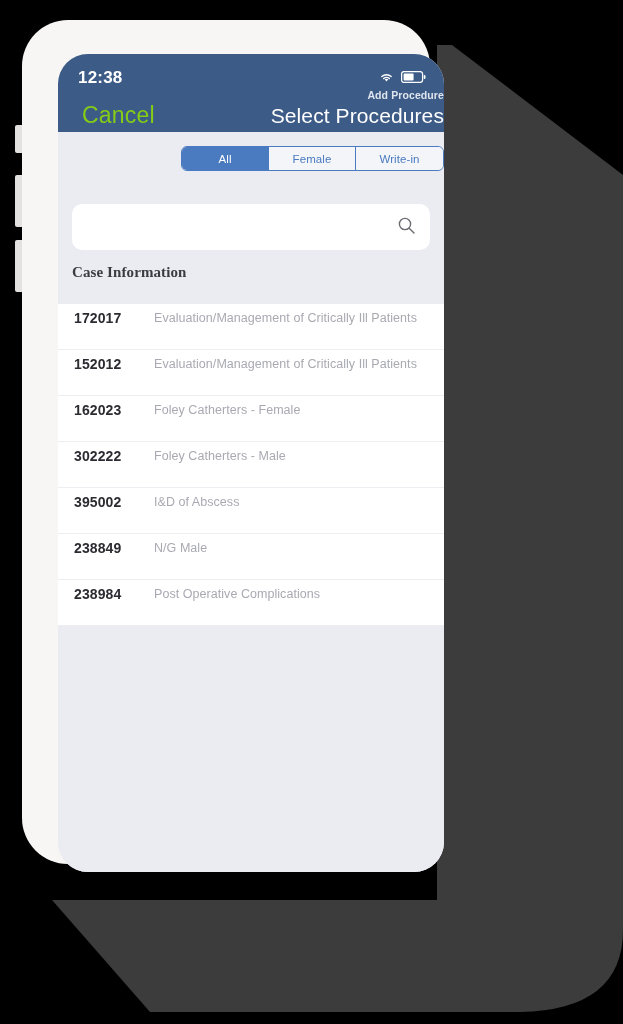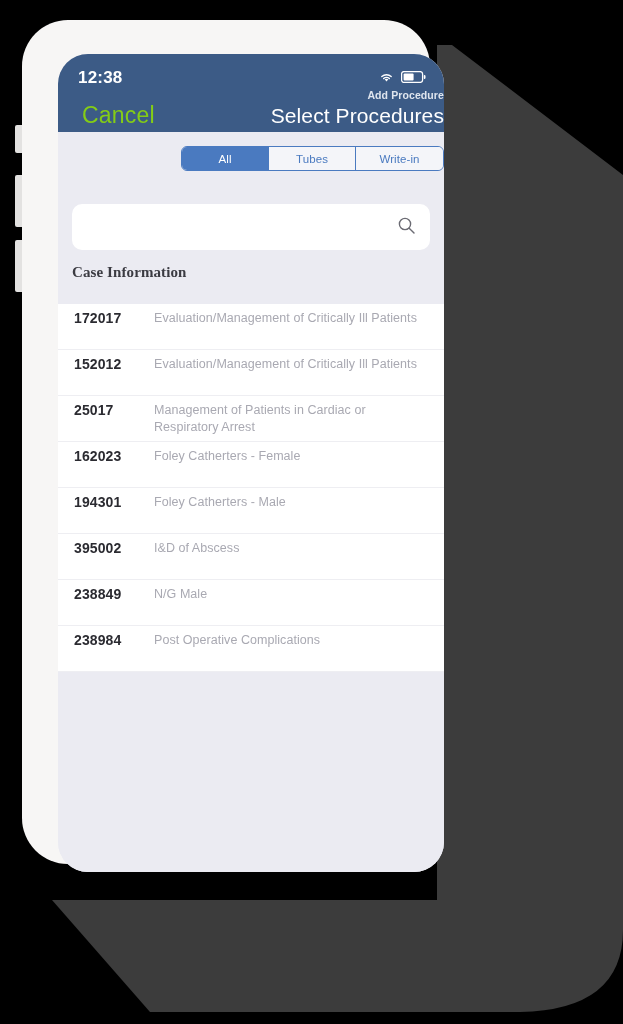--- a/index.html
+++ b/index.html
@@ -278,21 +278,21 @@
             <div class="nav-subtitle">Add Procedure</div>
             <div class="nav-title">Select Procedures</div>
           </div>
         </div>
 
       </div>
 
       <div class="segment-wrap">
         <div class="segmented">
           <div class="seg active">All</div>
-          <div class="seg">Tubes</div>
+          <div class="seg">Female</div>
           <div class="seg">Write-in</div>
         </div>
       </div>
 
       <div class="search-wrap">
         <div class="search-box">
           <input class="search-input" type="text" value="" placeholder="" style="">
           <span>
             <svg width="19" height="19" viewBox="0 0 19 19">
               <circle cx="8" cy="8" r="5.6" fill="none" stroke="#6b6b73" stroke-width="1.4"></circle>
@@ -307,29 +307,25 @@
       <div class="list">
         <div class="row">
           <div class="row-code">172017</div>
           <div class="row-desc">Evaluation/Management of Critically Ill Patients</div>
         </div>
         <div class="row">
           <div class="row-code">152012</div>
           <div class="row-desc">Evaluation/Management of Critically Ill Patients</div>
         </div>
         <div class="row">
-          <div class="row-code">25017</div>
-          <div class="row-desc">Management of Patients in Cardiac or Respiratory Arrest</div>
-        </div>
-        <div class="row">
           <div class="row-code">162023</div>
           <div class="row-desc">Foley Catherters - Female</div>
         </div>
         <div class="row">
-          <div class="row-code">194301</div>
+          <div class="row-code">302222</div>
           <div class="row-desc">Foley Catherters - Male</div>
         </div>
         <div class="row">
           <div class="row-code">395002</div>
           <div class="row-desc">I&amp;D of Abscess</div>
         </div>
         <div class="row">
           <div class="row-code">238849</div>
           <div class="row-desc">N/G Male</div>
         </div>

